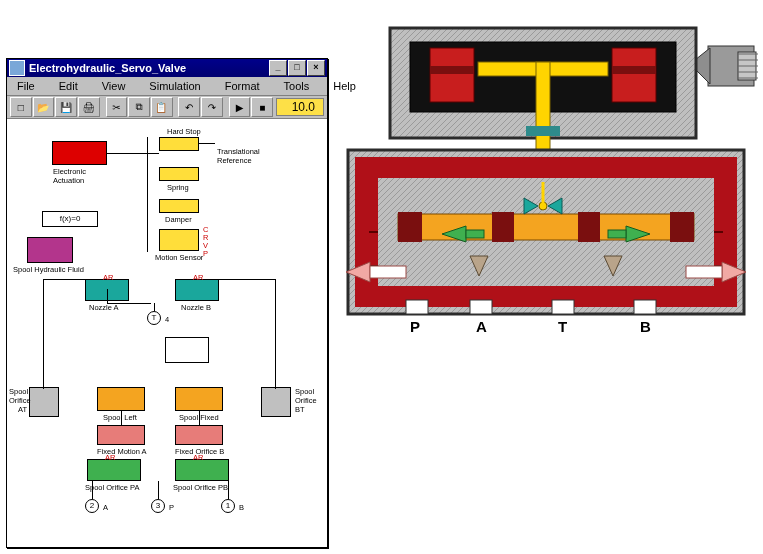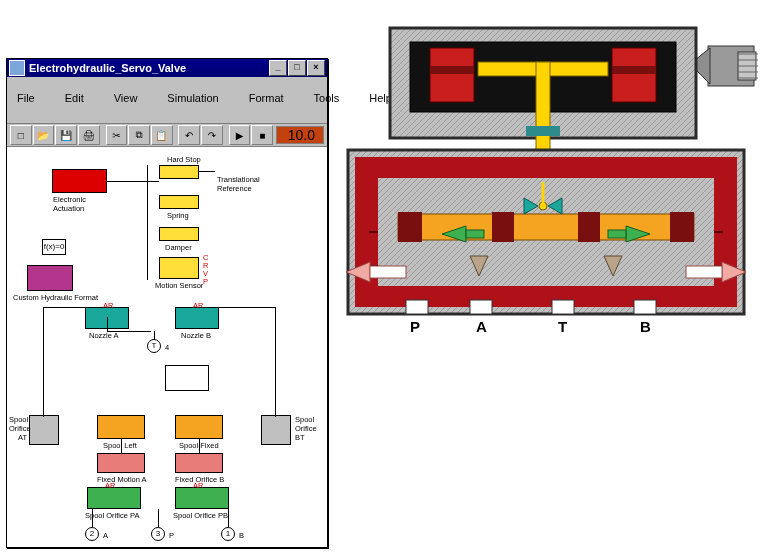--- a/index.html
+++ b/index.html
@@ -53,22 +53,23 @@
     font-size: 9px;
     line-height: 12px;
     text-align: center;
     color: #000;
     cursor: pointer;
   }
   .menubar {
     height: 18px;
     background: #c0c0c0;
     display: flex;
-    padding: 14px 4px;
-    gap: 18px;
+    align-items: center;
+    padding: 0 4px;
+    gap: 12px;
     border-bottom: 1px solid #808080;
   }
   .menubar .item {
     padding: 1px 6px;
     cursor: pointer;
   }
   .toolbar {
     height: 22px;
     background: #c0c0c0;
     border-bottom: 1px solid #808080;
@@ -84,23 +85,23 @@
     border-right-color: #808080;
     border-bottom-color: #808080;
     margin-right: 1px;
     display: flex; align-items: center; justify-content: center;
     font-size: 10px;
     cursor: pointer;
   }
   .toolbar .sep { width: 5px; }
   .toolbar .stopfield {
     width: 30px; height: 16px;
-    background: #c2410c;
+    background: #fde047;
     border: 1px solid #808080;
-    font-size: 14px;
+    font-size: 12px;
     text-align: right;
     padding: 0 8px;
     margin-left: 2px;
   }
   
   .canvas {
     flex: 1;
     background: #fff;
     position: relative;
     overflow: hidden;
@@ -217,24 +218,24 @@
     <div class="blk" style="left:152px;top:80px;width:40px;height:14px;background:#ffde3a;"></div>
     <div class="lbl" style="left:158px;top:96px;">Damper</div>
 
     <div class="blk" style="left:152px;top:110px;width:40px;height:22px;background:#ffde3a;"></div>
     <div class="lbl" style="left:148px;top:134px;">Motion Sensor</div>
     <div class="lbl" style="left:196px;top:106px;color:#c00;">C</div>
     <div class="lbl" style="left:196px;top:114px;color:#c00;">R</div>
     <div class="lbl" style="left:196px;top:122px;color:#c00;">V</div>
     <div class="lbl" style="left:196px;top:130px;color:#c00;">P</div>
 
-    <div class="blk" style="left:35px;top:92px;width:24px;height:16px;background:#fff;line-height:14px;">f(x)=0</div>
+    <div class="blk" style="left:35px;top:92px;width:56px;height:16px;background:#fff;line-height:14px;">f(x)=0</div>
 
     <div class="blk" style="left:20px;top:118px;width:46px;height:26px;background:#b3358c;"></div>
-    <div class="lbl" style="left:6px;top:146px;">Custom Hydraulic Format</div>
+    <div class="lbl" style="left:6px;top:146px;">Spool Hydraulic Fluid</div>
 
     <div class="blk" style="left:78px;top:160px;width:44px;height:22px;background:#1aa79c;"></div>
     <div class="lbl" style="left:96px;top:154px;color:#c00;">AR</div>
     <div class="lbl" style="left:82px;top:184px;">Nozzle A</div>
 
     <div class="blk" style="left:168px;top:160px;width:44px;height:22px;background:#1aa79c;"></div>
     <div class="lbl" style="left:186px;top:154px;color:#c00;">AR</div>
     <div class="lbl" style="left:174px;top:184px;">Nozzle B</div>
 
     <div class="blk" style="left:140px;top:192px;width:14px;height:14px;border-radius:50%;background:#fff;line-height:12px;">T</div>

